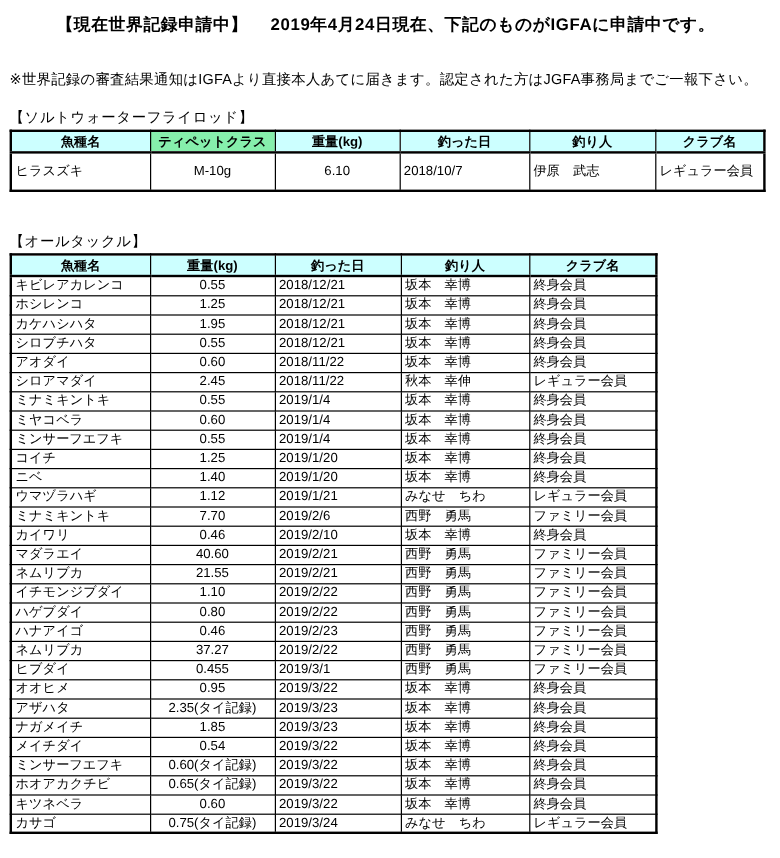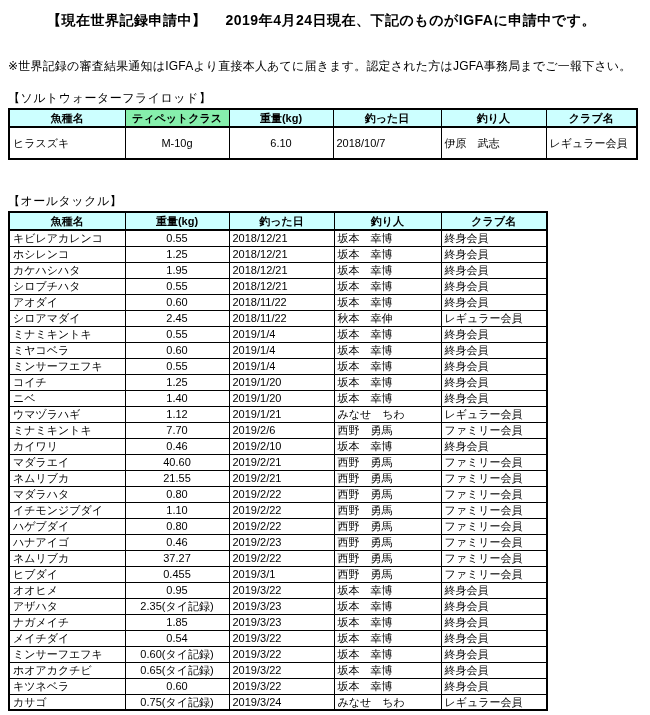--- a/index.html
+++ b/index.html
@@ -232,27 +232,20 @@
         <td>ファミリー会員</td>
       </tr>
       <tr>
         <td>ネムリブカ</td>
         <td>21.55</td>
         <td>2019/2/21</td>
         <td>西野　勇馬</td>
         <td>ファミリー会員</td>
       </tr>
       <tr>
-        <td>マダラハタ</td>
-        <td>0.80</td>
-        <td>2019/2/22</td>
-        <td>西野　勇馬</td>
-        <td>ファミリー会員</td>
-      </tr>
-      <tr>
         <td>イチモンジブダイ</td>
         <td>1.10</td>
         <td>2019/2/22</td>
         <td>西野　勇馬</td>
         <td>ファミリー会員</td>
       </tr>
       <tr>
         <td>ハゲブダイ</td>
         <td>0.80</td>
         <td>2019/2/22</td>

